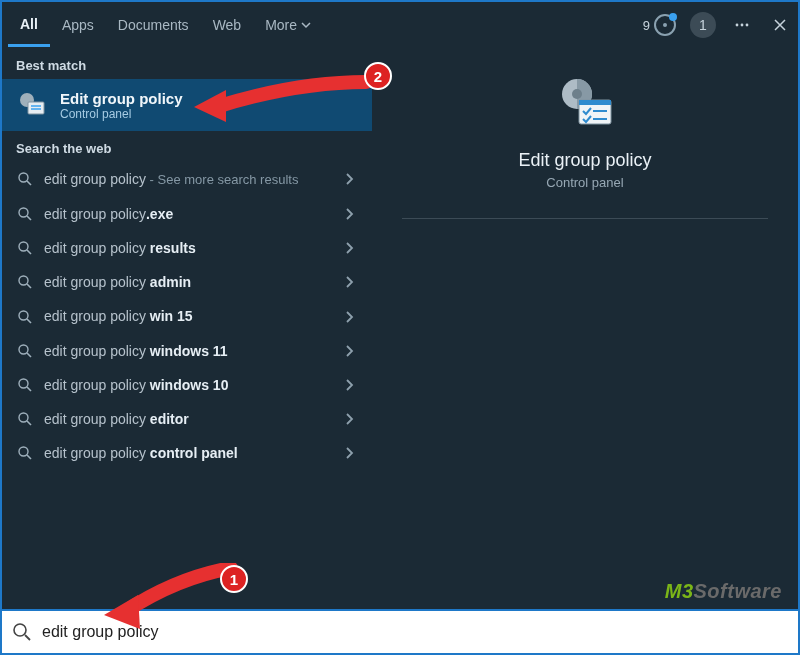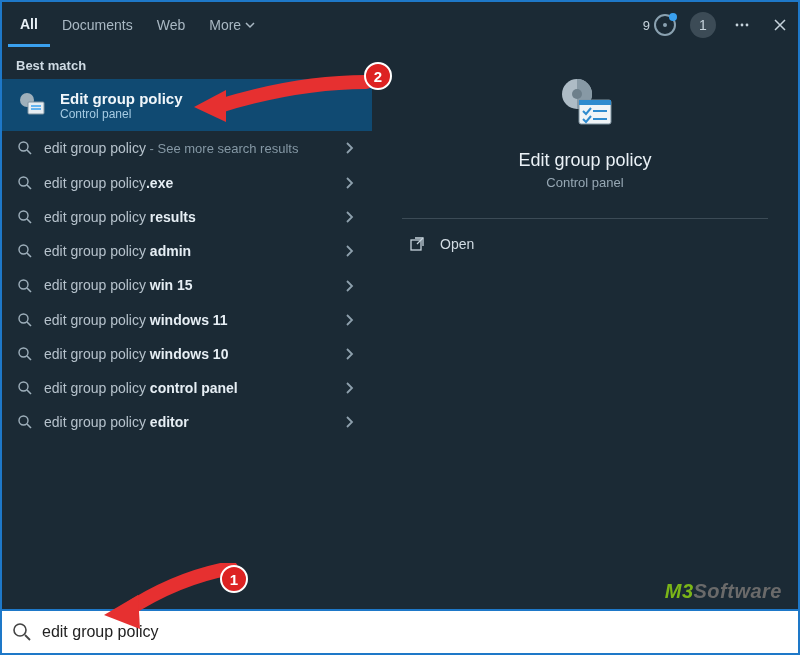--- a/index.html
+++ b/index.html
@@ -274,20 +274,23 @@
 </head>
 <body>
 
 <div class="search-panel">
 
   <div class="tabs" style="position:absolute;top:0;left:0;right:0;">
     <div class="tab active">
         <span>All</span>
       </div>
     <div class="tab">
+        <span>Apps</span>
+      </div>
+    <div class="tab">
         <span>Documents</span>
       </div>
     <div class="tab">
         <span>Web</span>
       </div>
     <div class="tab">
       <span>More</span>
       <span style="margin-left:4px;">
         <svg width="10" height="10" viewBox="0 0 10 10">
             <path d="M1 3 L5 7 L9 3" stroke="#a9b8c3" stroke-width="1.5" fill="none"></path>
@@ -333,20 +336,21 @@
           <line x1="14" y1="16" x2="24" y2="16" stroke="#3aa0ef" stroke-width="1.5"></line>
           <line x1="14" y1="19" x2="24" y2="19" stroke="#3aa0ef" stroke-width="1.5"></line>
         </svg>
       </div>
       <div class="bm-text">
         <div class="title">Edit group policy</div>
         <div class="sub">Control panel</div>
       </div>
     </div>
 
+    <div class="section-label">Search the web</div>
 
     <div class="web-list">
 
     <div class="web-item">
           <span class="search-ico">
             <svg width="16" height="16" viewBox="0 0 16 16">
               <circle cx="6.5" cy="6.5" r="4.5" stroke="#9fb0bc" stroke-width="1.4" fill="none"></circle>
               <line x1="10" y1="10" x2="14" y2="14" stroke="#9fb0bc" stroke-width="1.6"></line>
             </svg>
           </span>
@@ -441,35 +445,35 @@
             </svg>
           </span>
         </div>
         <div class="web-item">
           <span class="search-ico">
             <svg width="16" height="16" viewBox="0 0 16 16">
               <circle cx="6.5" cy="6.5" r="4.5" stroke="#9fb0bc" stroke-width="1.4" fill="none"></circle>
               <line x1="10" y1="10" x2="14" y2="14" stroke="#9fb0bc" stroke-width="1.6"></line>
             </svg>
           </span>
+          <span class="txt">edit group policy <b>editor</b></span>
+          <span class="chev">
+            <svg width="10" height="12" viewBox="0 0 10 12">
+              <path d="M3 1 L8 6 L3 11" stroke="#8ea0ad" stroke-width="1.8" fill="none"></path>
+            </svg>
+          </span>
+        </div>
+        <div class="web-item">
+          <span class="search-ico">
+            <svg width="16" height="16" viewBox="0 0 16 16">
+              <circle cx="6.5" cy="6.5" r="4.5" stroke="#9fb0bc" stroke-width="1.4" fill="none"></circle>
+              <line x1="10" y1="10" x2="14" y2="14" stroke="#9fb0bc" stroke-width="1.6"></line>
+            </svg>
+          </span>
           <span class="txt">edit group policy <b>control panel</b></span>
-          <span class="chev">
-            <svg width="10" height="12" viewBox="0 0 10 12">
-              <path d="M3 1 L8 6 L3 11" stroke="#8ea0ad" stroke-width="1.8" fill="none"></path>
-            </svg>
-          </span>
-        </div>
-        <div class="web-item">
-          <span class="search-ico">
-            <svg width="16" height="16" viewBox="0 0 16 16">
-              <circle cx="6.5" cy="6.5" r="4.5" stroke="#9fb0bc" stroke-width="1.4" fill="none"></circle>
-              <line x1="10" y1="10" x2="14" y2="14" stroke="#9fb0bc" stroke-width="1.6"></line>
-            </svg>
-          </span>
-          <span class="txt">edit group policy <b>editor</b></span>
           <span class="chev">
             <svg width="10" height="12" viewBox="0 0 10 12">
               <path d="M3 1 L8 6 L3 11" stroke="#8ea0ad" stroke-width="1.8" fill="none"></path>
             </svg>
           </span>
         </div>
       </div>
   </div>
 
   <div class="right-col">
@@ -484,30 +488,20 @@
           <path d="M30 39 l3 3 l5 -6" stroke="#2f8bcf" stroke-width="2" fill="none"></path>
           <line x1="40" y1="39" x2="54" y2="39" stroke="#2f8bcf" stroke-width="2"></line>
           <path d="M30 47 l3 3 l5 -6" stroke="#2f8bcf" stroke-width="2" fill="none"></path>
           <line x1="40" y1="47" x2="54" y2="47" stroke="#2f8bcf" stroke-width="2"></line>
         </svg>
       </div>
       <div class="detail-title">Edit group policy</div>
       <div class="detail-sub">Control panel</div>
     </div>
     <div class="detail-sep"></div>
-    <div class="open-row">
-      <span class="open-ico">
-        <svg width="16" height="16" viewBox="0 0 16 16">
-          <rect x="2" y="4" width="10" height="10" stroke="#c6d3dc" fill="none" stroke-width="1.3"></rect>
-          <path d="M6 2 h8 v8" stroke="#c6d3dc" fill="none" stroke-width="1.3"></path>
-          <path d="M14 2 L8 8" stroke="#c6d3dc" stroke-width="1.3"></path>
-        </svg>
-      </span>
-      <span>Open</span>
-    </div>
   </div>
 </div>
 
 <div class="search-bar">
   <span class="mag">
     <svg width="20" height="20" viewBox="0 0 20 20">
       <circle cx="8" cy="8" r="6" stroke="#444" stroke-width="1.6" fill="none"></circle>
       <line x1="13" y1="13" x2="18" y2="18" stroke="#444" stroke-width="1.8"></line>
     </svg>
   </span>

